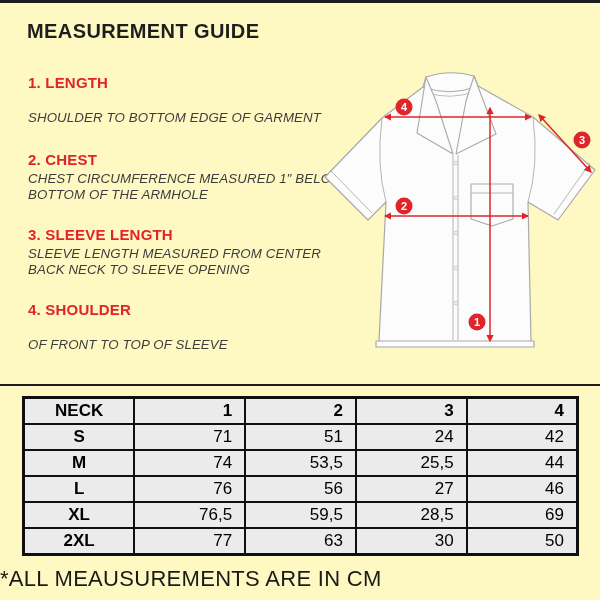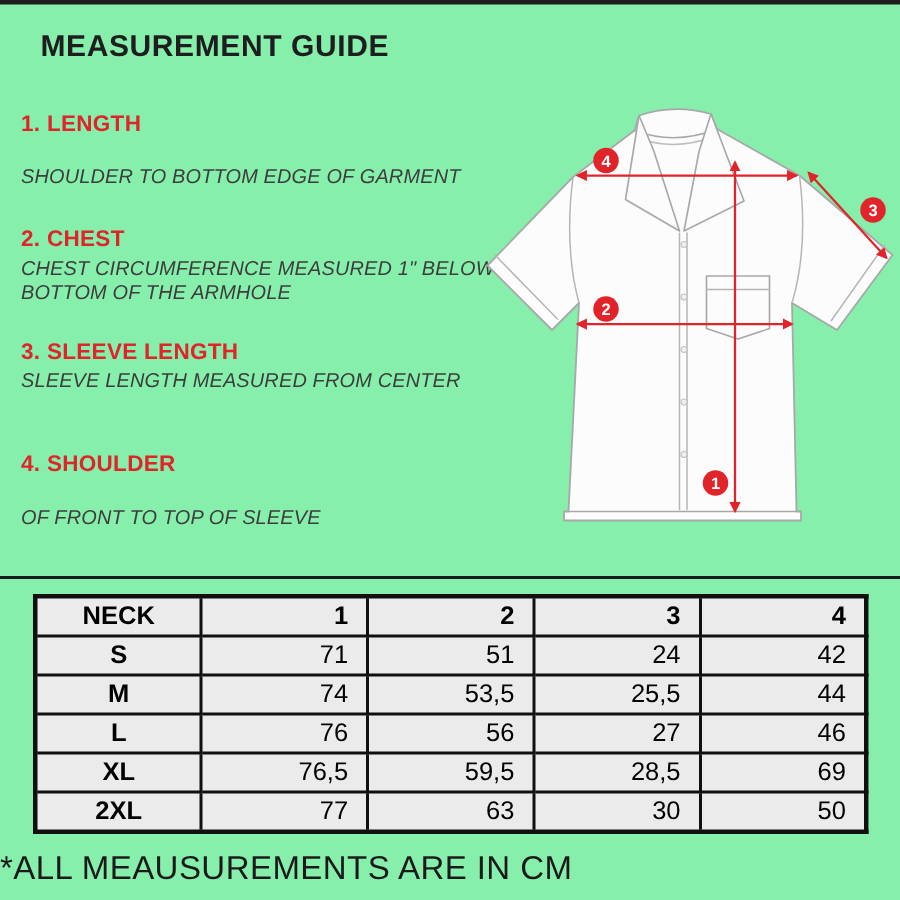--- a/index.html
+++ b/index.html
@@ -1,25 +1,25 @@
 <!DOCTYPE html>
 <html><head>
 <meta charset="utf-8">
 <style>
   html,body{margin:0;padding:0;}
   .canvas{
     position:relative;width:600px;height:600px;overflow:hidden;
-    background:#86efac;font-family:"Liberation Sans",sans-serif;
+    background:#fef9c3;font-family:"Liberation Sans",sans-serif;
   }
   .top-rule{position:absolute;top:0;left:0;width:600px;height:3px;background:#1d1d1d;}
   .page-title{
     position:absolute;left:27px;top:20px;font-size:20px;font-weight:700;
     color:#1e1e1e;letter-spacing:.4px;
   }
-  .section{position:absolute;left:14px;width:320px;}
+  .section{position:absolute;left:28px;width:320px;}
   .section-heading{font-size:15px;font-weight:700;color:#e0242a;margin:0 0 3px 0;letter-spacing:.2px;}
   .section-desc{font-size:13.3px;font-style:italic;color:#3d3d3d;line-height:15.5px;letter-spacing:.1px;}
   .shirt-svg{position:absolute;left:320px;top:70px;}
   .divider{position:absolute;top:384px;left:0;width:600px;height:2px;background:#1d1d1d;}
   table.size-table{
     position:absolute;left:22px;top:396px;width:557px;
     border-collapse:collapse;table-layout:fixed;
     font-size:17px;color:#000;background:#ebebeb;
     border:3px solid #101010;
   }
@@ -56,20 +56,21 @@
     <div class="section-desc">
       <span>CHEST CIRCUMFERENCE MEASURED 1" BELOW</span><br>
       <span>BOTTOM OF THE ARMHOLE</span>
     </div>
   </div>
 
   <div class="section" style="top:226px">
     <div class="section-heading">3. SLEEVE LENGTH</div>
     <div class="section-desc">
       <span>SLEEVE LENGTH MEASURED FROM CENTER</span><br>
+      <span>BACK NECK TO SLEEVE OPENING</span>
     </div>
   </div>
 
   <div class="section" style="top:301px">
     <div class="section-heading">4. SHOULDER</div>
     <div class="section-desc">
       <br>
       <span>OF FRONT TO TOP OF SLEEVE</span>
     </div>
   </div>

